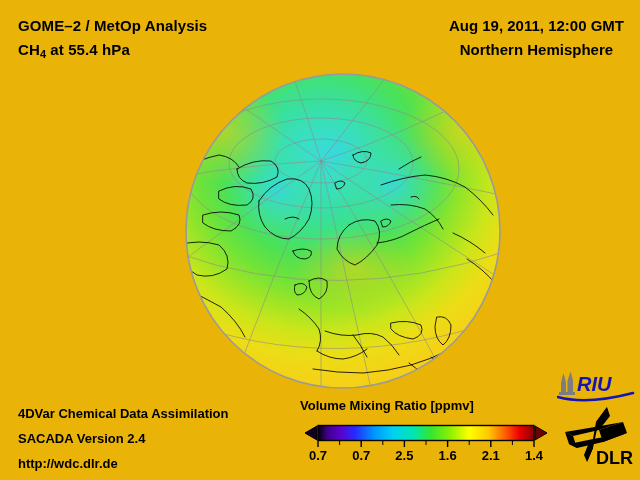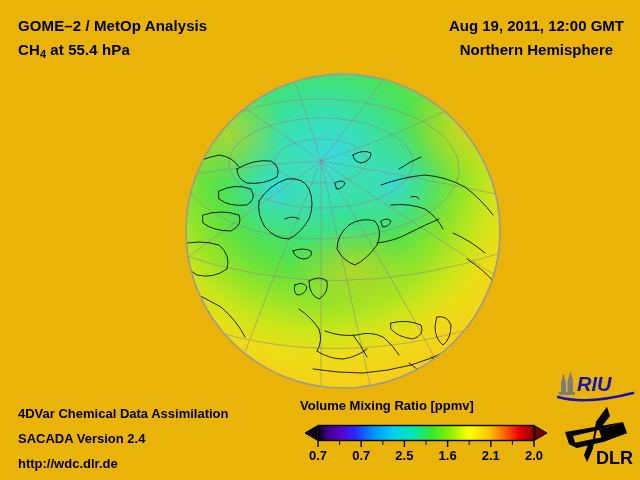--- a/index.html
+++ b/index.html
@@ -320,21 +320,21 @@
         <line x1="212.4" y1="24.5" x2="212.4" y2="29"></line>
       </g>
     </svg>
 
     <div id="cbar-ticklabels">
       <span class="ticklabel" style="left:18px">0.7</span>
       <span class="ticklabel" style="left:61.2px">0.7</span>
       <span class="ticklabel" style="left:104.4px">2.5</span>
       <span class="ticklabel" style="left:147.6px">1.6</span>
       <span class="ticklabel" style="left:190.8px">2.1</span>
-      <span class="ticklabel" style="left:234px">2.0</span>
+      <span class="ticklabel" style="left:234px">1.4</span>
     </div>
   </div>
 
   <svg id="riu-logo" width="78" height="34" viewBox="0 0 78 34">
 
     <g fill="#7d7d7d">
       <path d="M4 22 L 4 12 Q 5 7 6.5 2 Q 8 7 9 12 L 9 22 Z"></path>
       <path d="M10.5 22 L 10.5 10 Q 12 5 13.5 0.5 Q 15 5 16 10 L 16 22 Z"></path>
       <rect x="2" y="21" width="16" height="3"></rect>
     </g>

